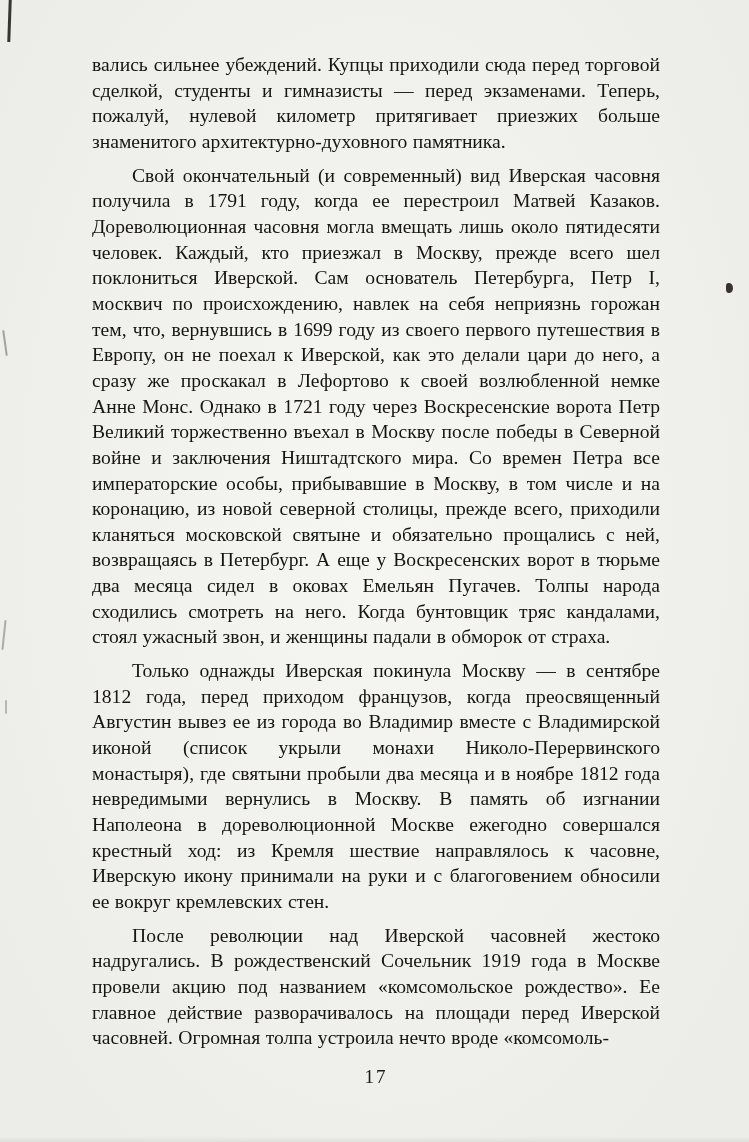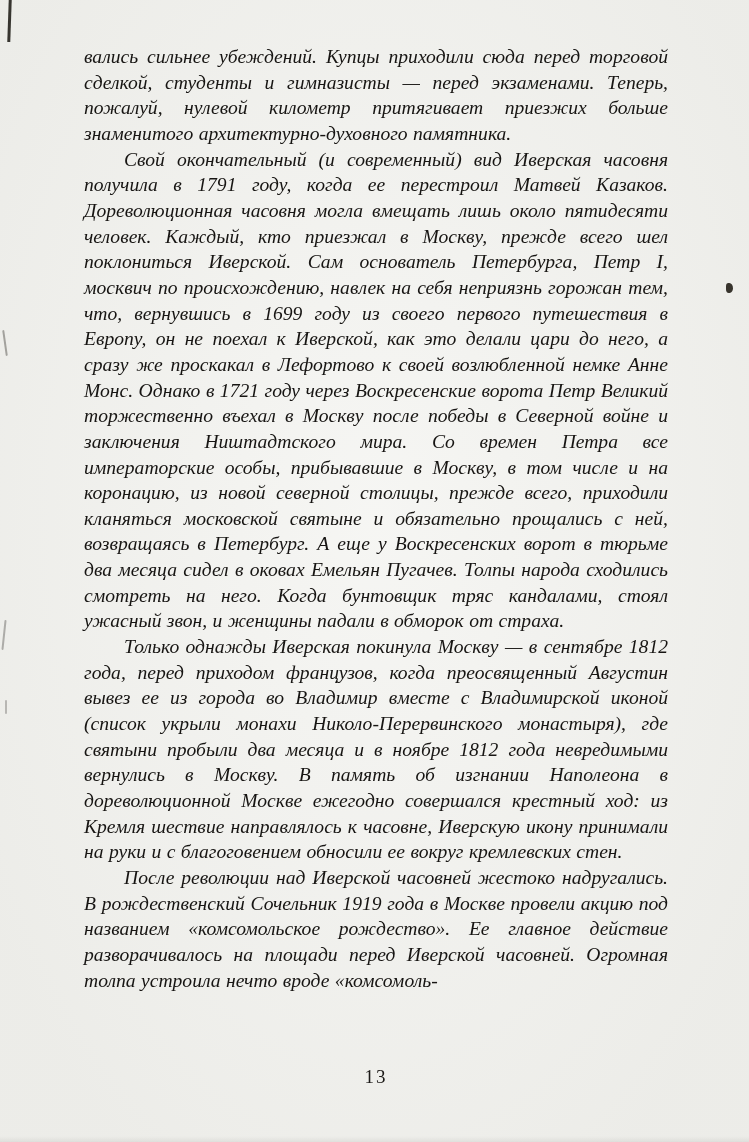--- a/index.html
+++ b/index.html
@@ -30,23 +30,22 @@
     color: #171513;
     font-size: 19.6px;
     line-height: 25.65px;
     text-align: justify;
     text-rendering: optimizeLegibility;
     hyphens: auto;
     -webkit-hyphens: auto;
     word-spacing: 0.5px;
   }
   .text-block p {
-    margin: 0;
+    margin: 8px;
     text-indent: 40px;
-    font-style: italic;
   }
   .text-block p.no-indent {
     text-indent: 0;
   }
   .page-number {
     position: absolute;
     top: 1066px;
     left: 84px;
     width: 584px;
     text-align: center;
@@ -122,15 +121,15 @@
   <div class="artifact artifact-right-speck"></div>
   <div class="artifact artifact-bottom-edge"></div>
 
   <main class="text-block">
     <p class="no-indent">вались сильнее убеждений. Купцы приходили сюда перед торговой сделкой, студенты и гимназисты — перед экзаменами. Теперь, пожалуй, нулевой километр притягивает приезжих больше знаменитого архитектурно-духовного памятника.</p>
     <p>Свой окончательный (и современный) вид Иверская часовня получила в 1791 году, когда ее перестроил Матвей Казаков. Дореволюционная часовня могла вмещать лишь около пятидесяти человек. Каждый, кто приезжал в Москву, прежде всего шел поклониться Иверской. Сам основатель Петербурга, Петр I, москвич по происхождению, навлек на себя неприязнь горожан тем, что, вернувшись в 1699 году из своего первого путешествия в Европу, он не поехал к Иверской, как это делали цари до него, а сразу же проскакал в Лефортово к своей возлюбленной немке Анне Монс. Однако в 1721 году через Воскресенские ворота Петр Великий торжественно въехал в Москву после победы в Северной войне и заключения Ништадтского мира. Со времен Петра все императорские особы, прибывавшие в Москву, в том числе и на коронацию, из новой северной столицы, прежде всего, приходили кланяться московской святыне и обязательно прощались с ней, возвращаясь в Петербург. А еще у Воскресенских ворот в тюрьме два месяца сидел в оковах Емельян Пугачев. Толпы народа сходились смотреть на него. Когда бунтовщик тряс кандалами, стоял ужасный звон, и женщины падали в обморок от страха.</p>
     <p>Только однажды Иверская покинула Москву — в сентябре 1812 года, перед приходом французов, когда преосвященный Августин вывез ее из города во Владимир вместе с Владимирской иконой (список укрыли монахи Николо-Перервинского монастыря), где святыни пробыли два месяца и в ноябре 1812 года невредимыми вернулись в Москву. В память об изгнании Наполеона в дореволюционной Москве ежегодно совершался крестный ход: из Кремля шествие направлялось к часовне, Иверскую икону принимали на руки и с благоговением обносили ее вокруг кремлевских стен.</p>
     <p>После революции над Иверской часовней жестоко надругались. В рождественский Сочельник 1919 года в Москве провели акцию под названием «комсомольское рождество». Ее главное действие разворачивалось на площади перед Иверской часовней. Огромная толпа устроила нечто вроде «комсомоль-</p>
   </main>
 
-  <div class="page-number">13</div>
+  <div class="page-number">17</div>
 
 </div>
 
 </body></html>

